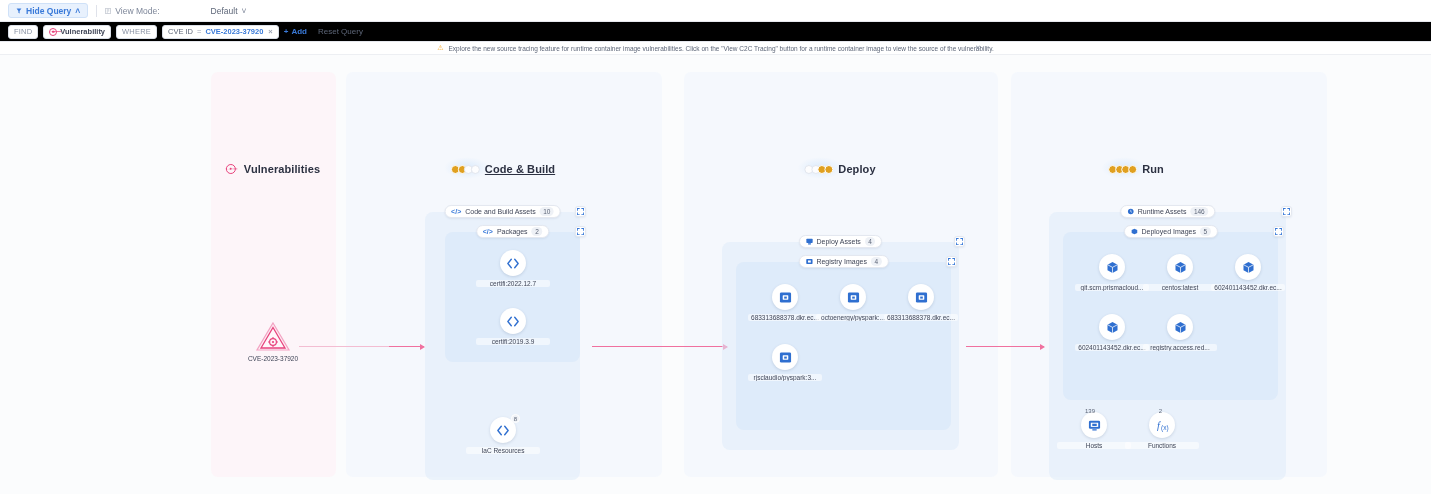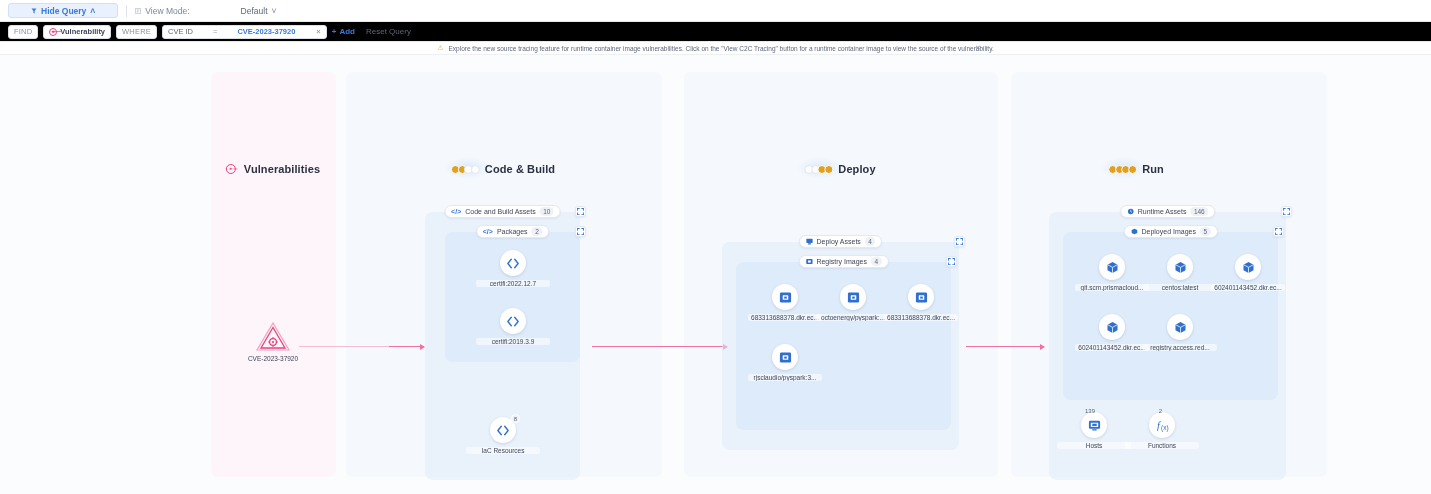--- a/index.html
+++ b/index.html
@@ -21,21 +21,21 @@
     border-bottom: 1px solid #e6e8ee;
     background: #fff;
     gap: 8px;
   }
   .hide-query-btn {
     display: flex; align-items: center; gap: 4px;
     background: #e8f1fd;
     color: #3a7ad9;
     border: 1px solid #cfe1f8;
     border-radius: 3px;
-    padding: 2px 22px;
+    padding: 2px 7px;
     font-size: 8.5px;
     font-weight: 700;
     height: 15px;
     cursor: pointer;
   }
   .tb-divider { width: 1px; height: 12px; background: #dfe2ea; }
   .view-mode {
     display: flex; align-items: center; gap: 4px;
     color: #7c8598;
     font-size: 8.5px;
@@ -61,21 +61,21 @@
     display: flex;
     align-items: center;
     padding: 0 5px;
     font-size: 7.5px;
     color: #646d80;
     white-space: nowrap;
     cursor: pointer;
   }
   .qb-token.keyword { color: #8a93a5; letter-spacing: .2px; }
   .qb-token.entity { gap: 3px; color: #3f4557; font-weight: 600; }
-  .qb-token.filter { gap: 20px; }
+  .qb-token.filter { gap: 4px; }
   .qb-token.filter .fld { color: #5d6678; }
   .qb-token.filter .op  { color: #9aa2b2; }
   .qb-token.filter .val { color: #3a7ad9; font-weight: 600; }
   .qb-token.filter .rm  { color: #9aa2b2; font-weight: 700; padding-left: 1px; cursor: pointer; }
   .qb-add {
     display: flex; align-items: center; gap: 3px;
     color: #3a7ad9; font-size: 8px; font-weight: 700; cursor: pointer;
   }
   .qb-reset { color: #5d6678; font-size: 8px; cursor: pointer; padding-left: 6px; }
 
@@ -346,21 +346,21 @@
   <div class="column col-vuln"></div>
   <div class="column col-build"></div>
   <div class="column col-deploy"></div>
   <div class="column col-run"></div>
 
   <div class="col-head" style="left:273px;">
     <span class="icon-target" style="width:10px;height:10px;"></span>
     <span class="ttl">Vulnerabilities</span>
   </div>
 
-  <div class="col-head" style="left:503px;">
+  <div class="col-head" style="left:503px;text-decoration:underline;">
     <div class="dots">
       <div class="headglow"></div>
       <i class="on"></i>
         <i class="on"></i>
         <i class="off"></i>
         <i class="off"></i>
     </div>
     <span class="ttl">Code &amp; Build</span>
   </div>
 

